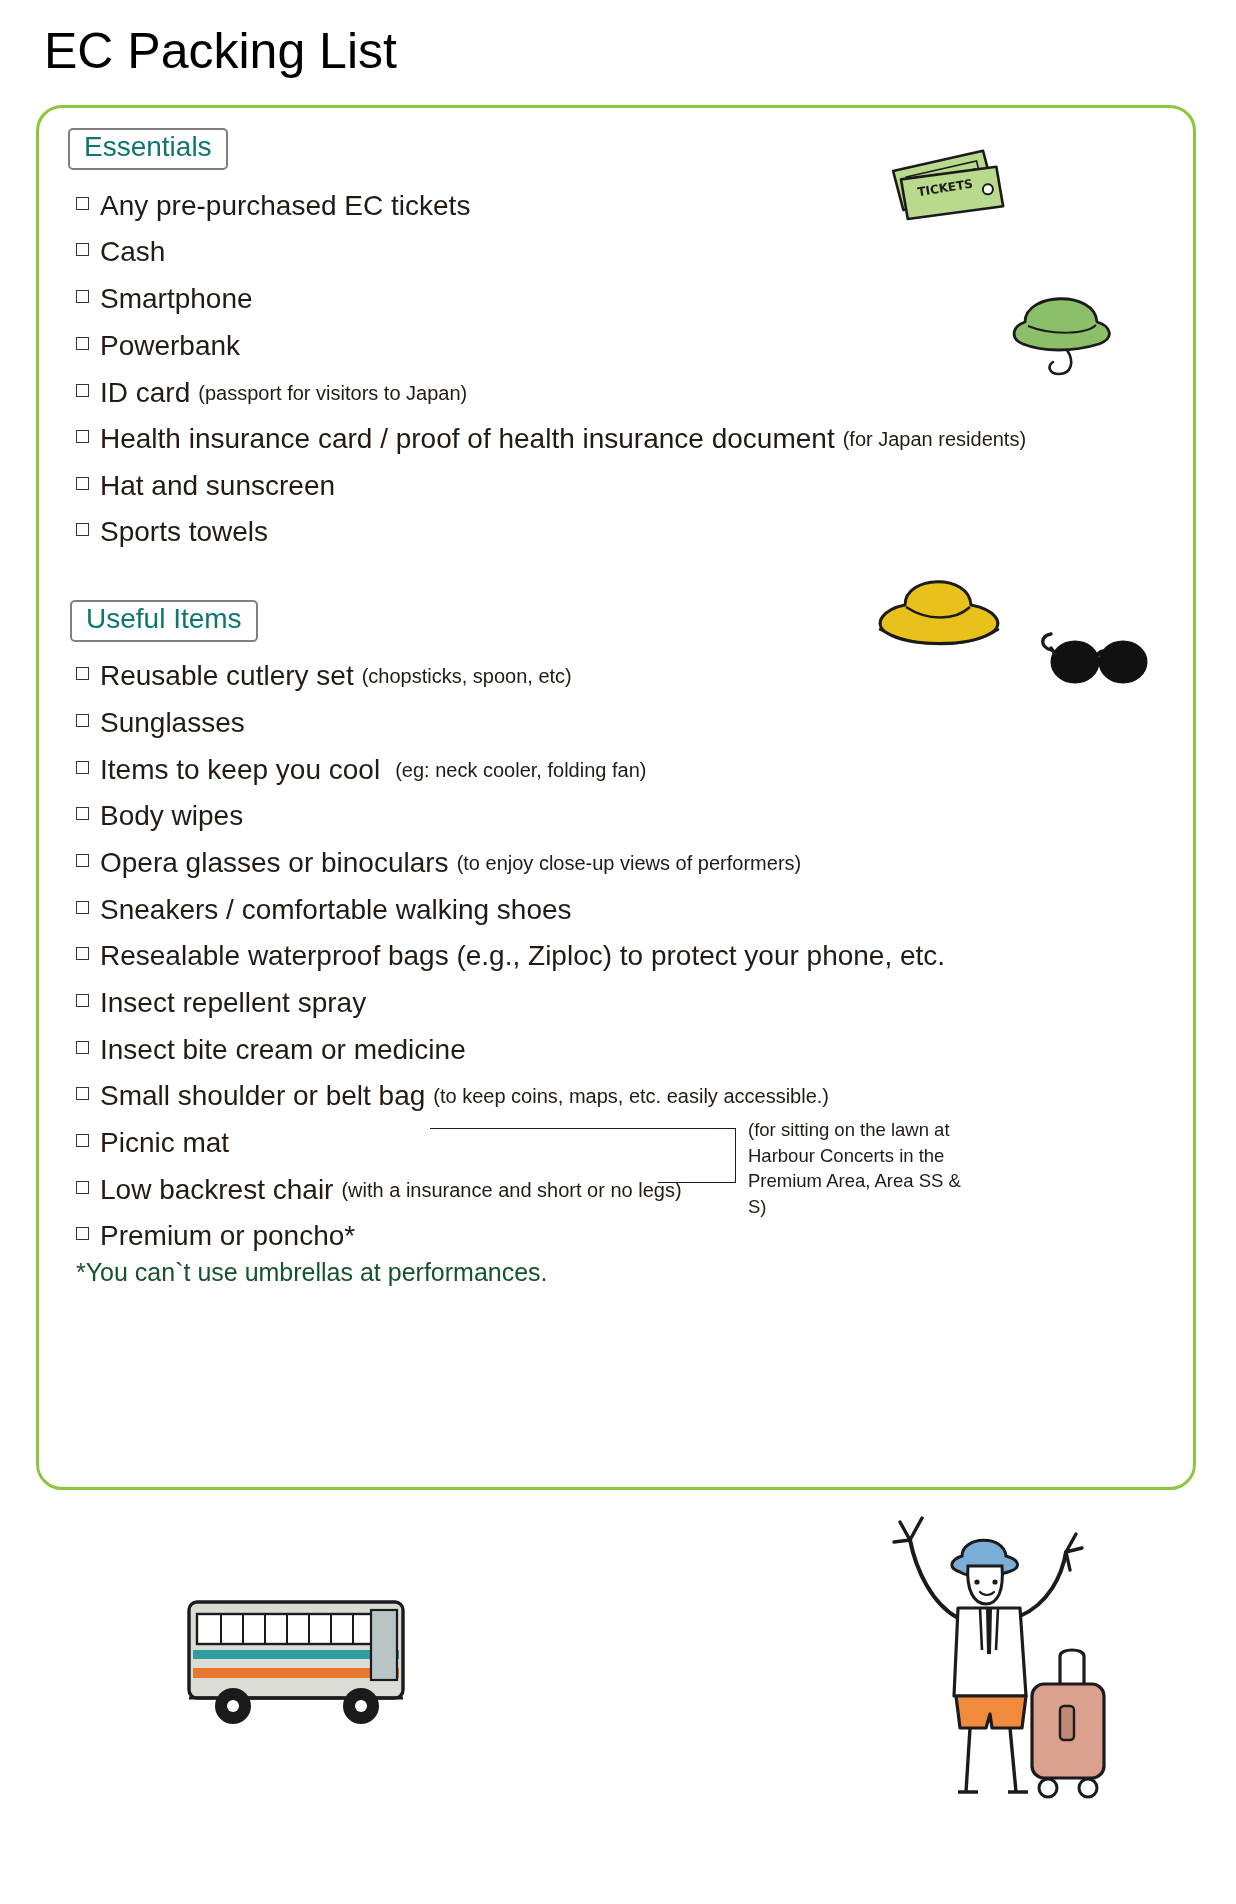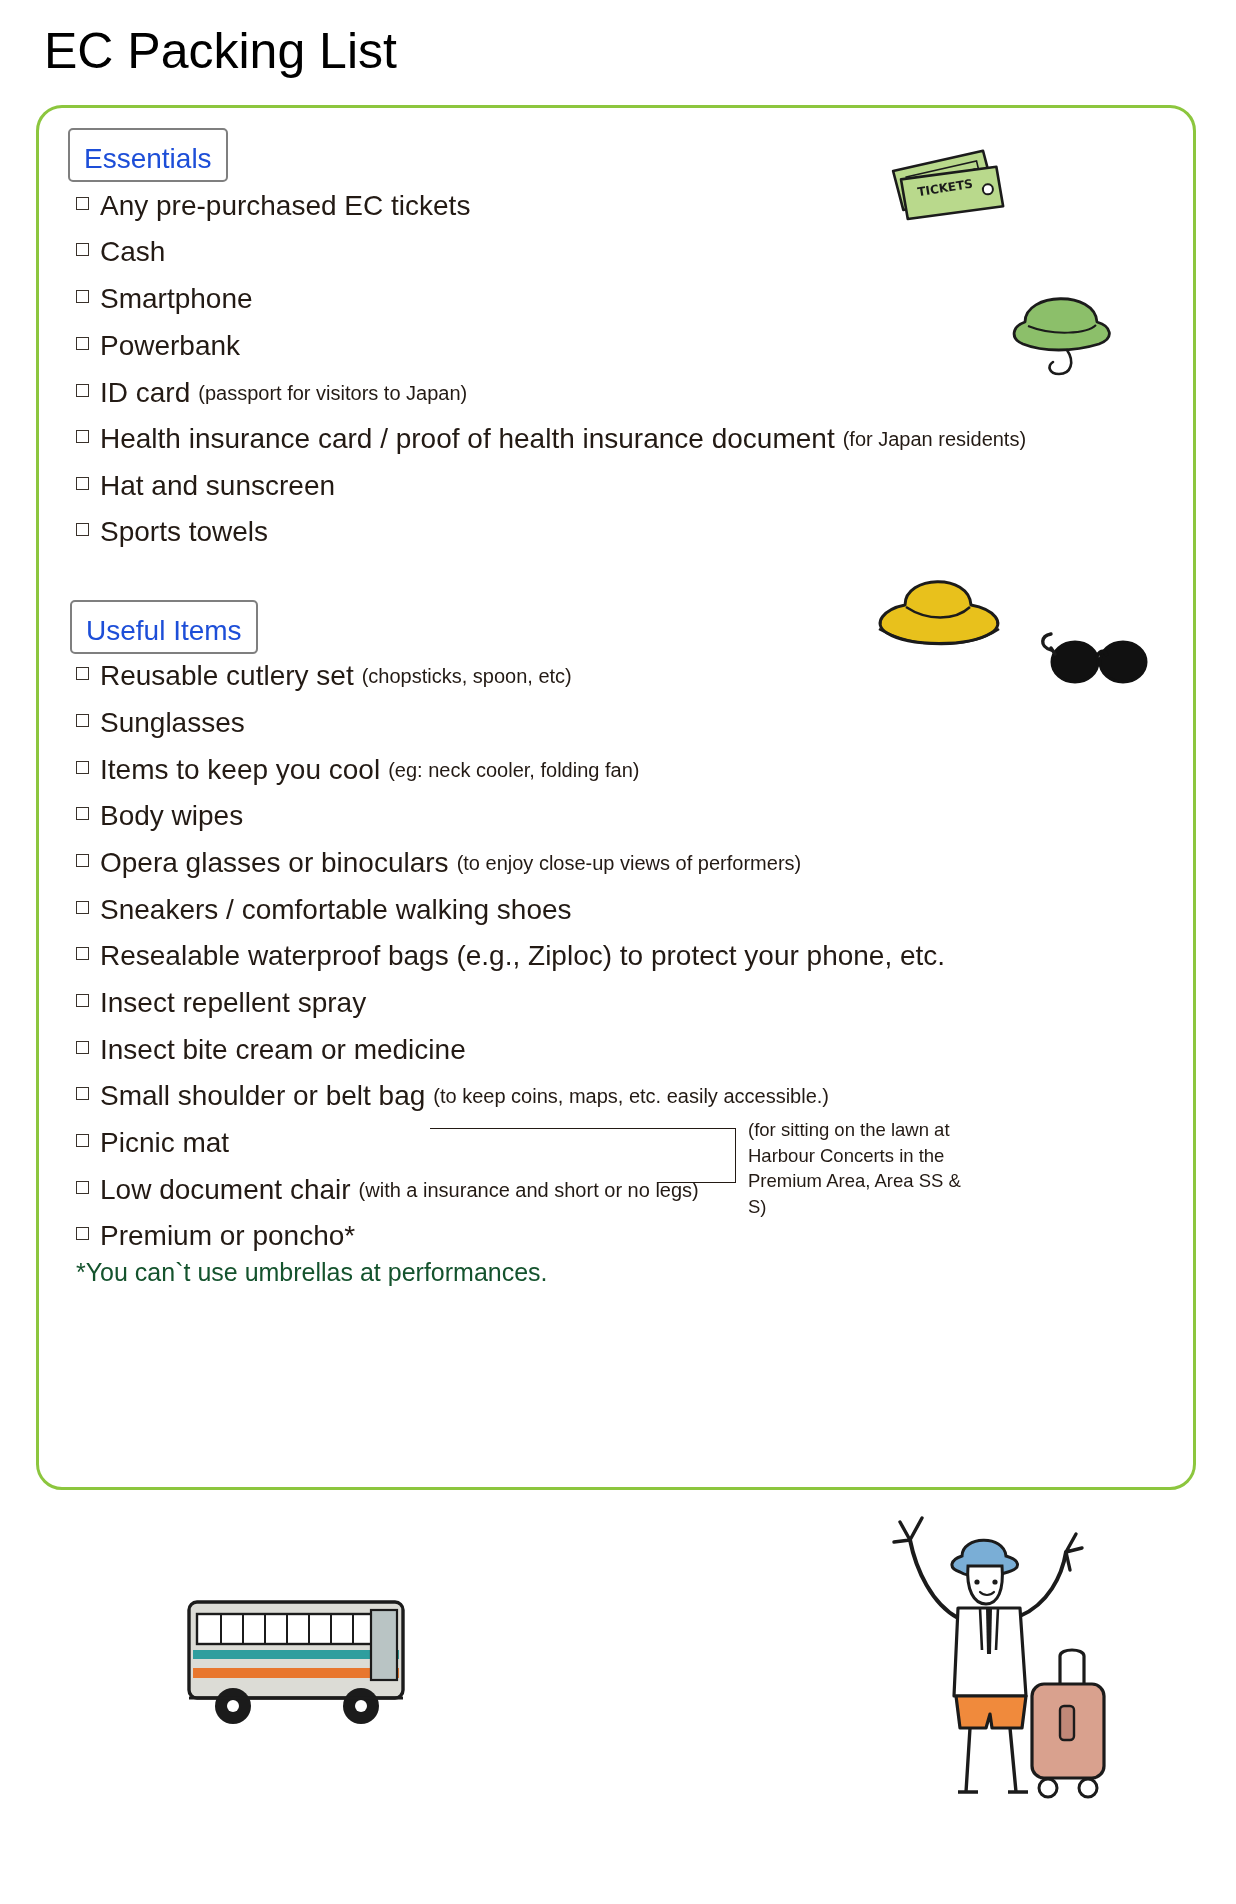--- a/index.html
+++ b/index.html
@@ -40,24 +40,24 @@
     box-sizing: border-box;
     background: #ffffff;
   }
 
   
   .section-chip {
     position: absolute;
     border: 2px solid #7f7f7f;
     border-radius: 5px;
     background: #ffffff;
-    padding: 14px 14px 7px 14px;
+    padding: 2px 14px 7px 14px;
     font-size: 28px;
     line-height: 1.05;
-    color: #1d4ed8;
+    color: #0f766e;
     font-family: "Liberation Sans", sans-serif;
     white-space: nowrap;
   }
   #chip-essentials { left: 68px; top: 128px; }
   #chip-useful     { left: 70px; top: 600px; text-align: right; }
 
   
   .row {
     position: absolute;
     left: 76px;
@@ -82,21 +82,21 @@
     color: #231a14;
     font-family: "Liberation Sans", sans-serif;
   }
   .sub-text {
     font-size: 20px;
     line-height: 1;
     color: #231a14;
     margin-left: 8px;
     font-family: "Liberation Sans", sans-serif;
   }
-  .sub-text.wide-gap { margin-left: 8px; }
+  .sub-text.wide-gap { margin-left: 15px; }
 
   
   .footnote {
     position: absolute;
     left: 76px;
     top: 1258px;
     font-size: 25px;
     color: #14532d;
     font-family: "Liberation Sans", sans-serif;
     white-space: nowrap;
@@ -254,21 +254,21 @@
   <span class="sub-text">(to keep coins, maps, etc. easily accessible.)</span>
 </div>
 
 <div class="row" style="top:1129px">
   <span class="checkbox"></span>
   <span class="main-text">Picnic mat</span>
 </div>
 
 <div class="row" style="top:1176px">
   <span class="checkbox"></span>
-  <span class="main-text">Low document chair</span>
+  <span class="main-text">Low backrest chair</span>
   <span class="sub-text">(with a insurance and short or no legs)</span>
 </div>
 
 <div class="row" style="top:1222px">
   <span class="checkbox"></span>
   <span class="main-text">Premium or poncho*</span>
 </div>
 
 <div class="bracket-wrap">
   <div class="line-top"></div>

